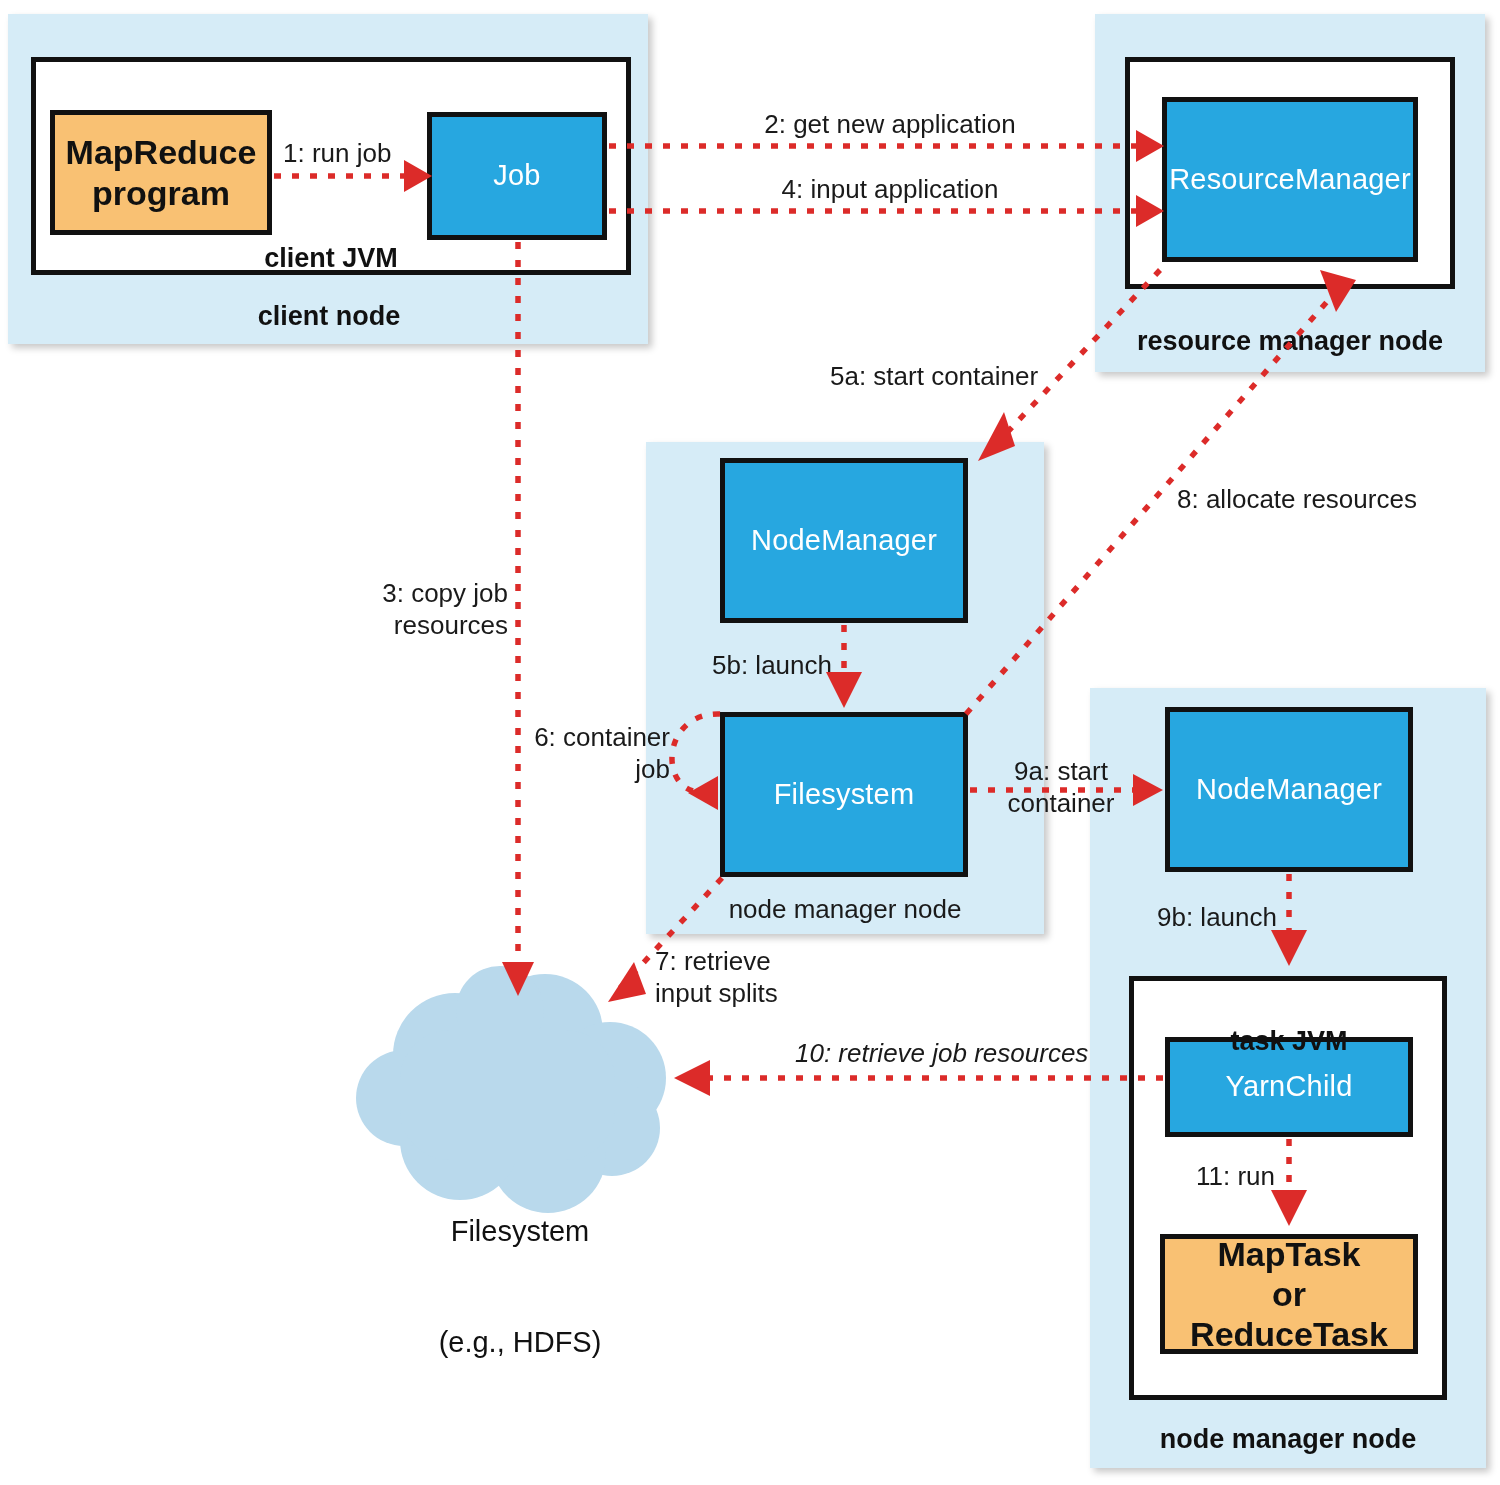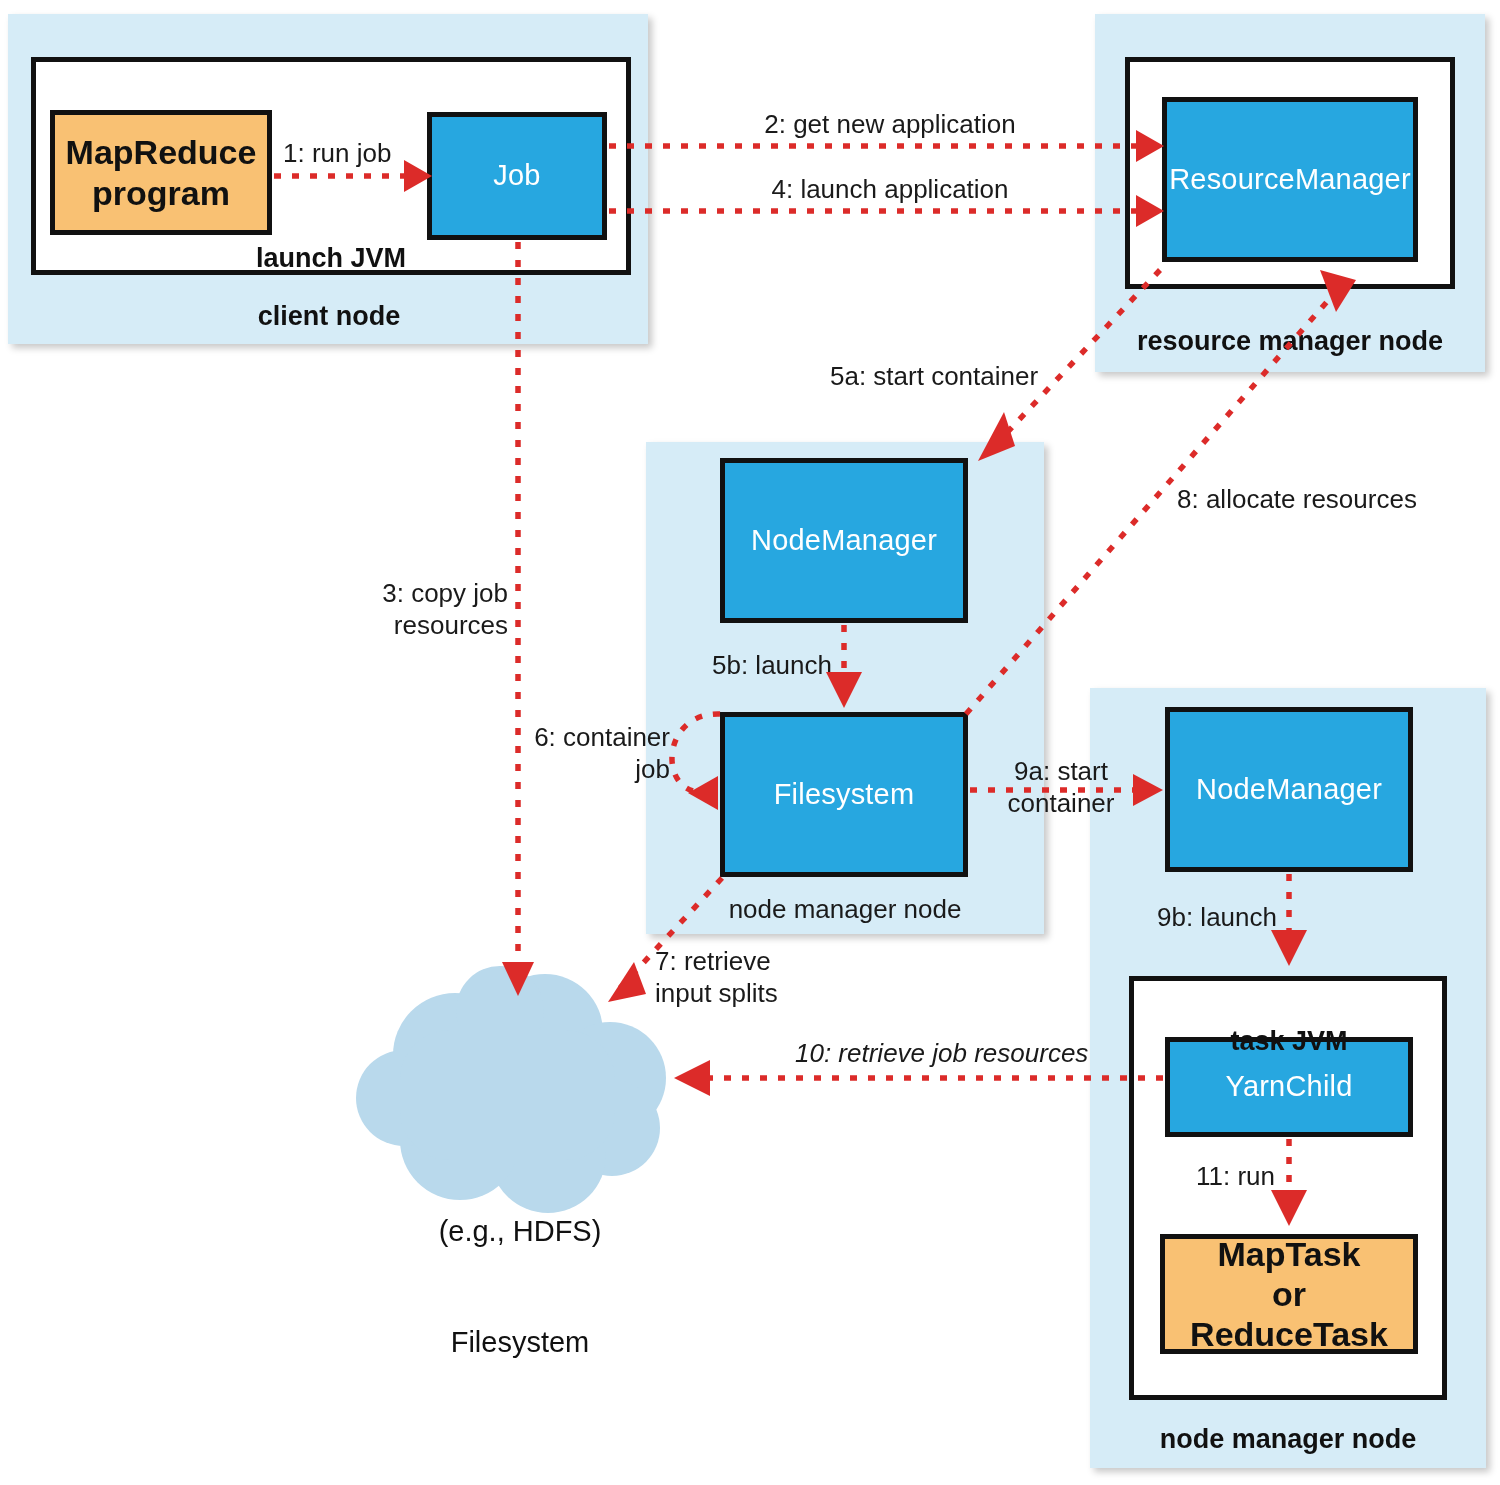--- a/index.html
+++ b/index.html
@@ -143,46 +143,46 @@
   <div class="blue" style="left:1165px;top:1037px;width:248px;height:100px;">
     <span>YarnChild</span>
   </div>
 
   <div class="orange" style="left:1160px;top:1234px;width:258px;height:120px;">
     <span style="white-space:pre-line;">MapTask
 or
 ReduceTask</span>
   </div>
 
-  <div class="caption" style="left:231px;top:243px;width:200px;">launch JVM</div>
+  <div class="caption" style="left:231px;top:243px;width:200px;">client JVM</div>
 
   <div class="caption" style="left:229px;top:301px;width:200px;">client node</div>
 
   <div class="caption" style="left:1125px;top:326px;width:330px;">resource manager node</div>
 
   <div class="caption light" style="left:725px;top:894px;width:240px;">node manager node</div>
 
   <div class="caption" style="left:1189px;top:1026px;width:200px;">task JVM</div>
 
   <div class="caption" style="left:1123px;top:1424px;width:330px;">node manager node</div>
 
   <div class="cloudtxt" style="left:395px;top:1027px;width:250px;">
     <div>Shared</div>
+    <div>Filesystem</div>
     <div>(e.g., HDFS)</div>
-    <div>Filesystem</div>
   </div>
 
   <div class="lbl" style="left:283px;top:138px;">1: run job</div>
 
   <div class="lbl c" style="left:630px;top:109px;width:520px;">2: get new application</div>
 
   <div class="lbl r" style="left:240px;top:578px;width:268px;">3: copy job
 resources</div>
 
-  <div class="lbl c" style="left:630px;top:174px;width:520px;">4: launch application</div>
+  <div class="lbl c" style="left:630px;top:174px;width:520px;">4: input application</div>
 
   <div class="lbl" style="left:830px;top:361px;">5a: start container</div>
 
   <div class="lbl" style="left:712px;top:650px;">5b: launch</div>
 
   <div class="lbl r" style="left:430px;top:722px;width:240px;">6: container
 job</div>
 
   <div class="lbl" style="left:655px;top:946px;">7: retrieve
 input splits</div>

